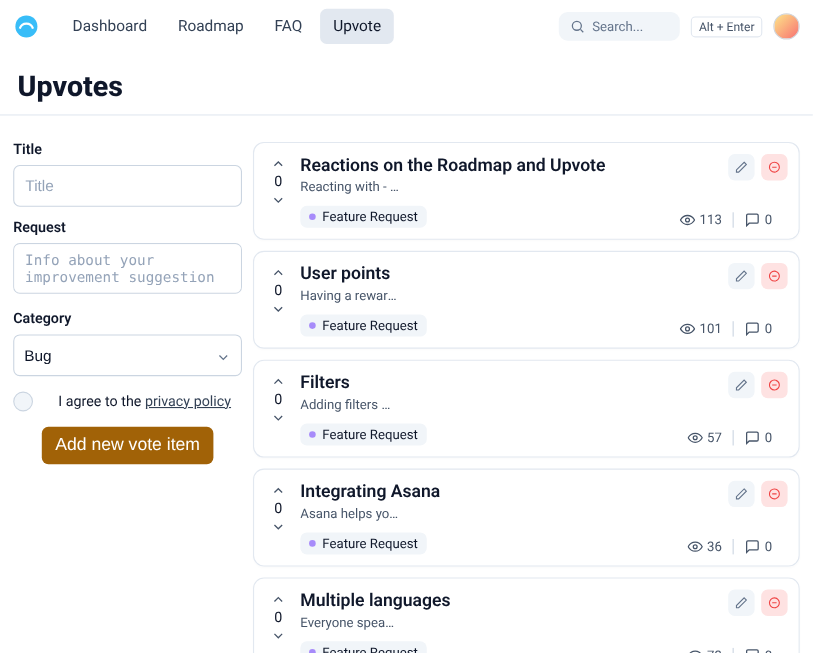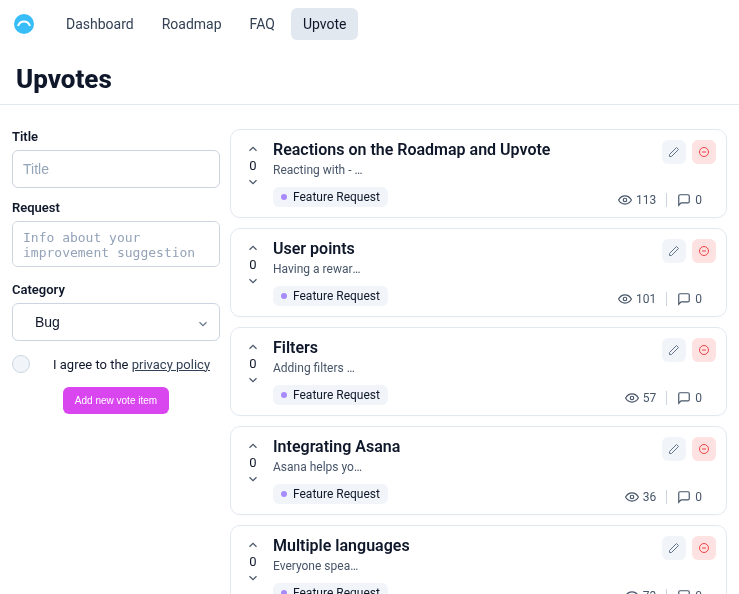--- a/index.html
+++ b/index.html
@@ -24,27 +24,27 @@
     .main { display: flex; gap: 10px; padding: 0 12px; }
     .sidebar { width: 208px; flex-shrink: 0; }
     .list { flex: 1; display: flex; flex-direction: column; gap: 10px; }
 
     
     .form-label { font-size: 13px; font-weight: 600; margin-bottom: 6px; display: block; color: #0f172a; }
     .text-input { width: 100%; padding: 10px 10px; border: 1px solid #cbd5e1; border-radius: 6px; font-size: 14px; color: #0f172a; margin-bottom: 12px; }
     .text-input::placeholder { color: #94a3b8; }
     .textarea { width: 100%; height: 46px; resize: none; padding: 8px 10px; border: 1px solid #cbd5e1; border-radius: 6px; font-size: 13px; margin-bottom: 12px; }
     .textarea::placeholder { color: #94a3b8; }
-    .select { width: 100%; padding: 10px 22px; border: 1px solid #cbd5e1; border-radius: 6px; font-size: 14px; color: #0f172a; margin-bottom: 14px; background: #fff; appearance: none; position: relative; }
+    .select { width: 100%; padding: 10px 9px; border: 1px solid #cbd5e1; border-radius: 6px; font-size: 14px; color: #0f172a; margin-bottom: 14px; background: #fff; appearance: none; position: relative; }
     .select-wrap { position: relative; }
     .select-chevron { position: absolute; right: 10px; top: 14px; pointer-events:none; color:#64748b; }
     .checkbox-row { display: flex; align-items: center; gap: 23px; margin-bottom: 14px; font-size: 13px; }
     .checkbox { width: 18px; height: 18px; border-radius: 10px; border:1px solid #cbd5e1; background: #f1f5f9; cursor:pointer; }
     .policy-link { color: #334155; text-decoration: underline; cursor:pointer; }
-    .submit-btn { display:block; margin: 0 auto; background: #d946ef; color: #fff; border: none; padding: 8px 12px; border-radius: 6px; font-size: 10px; cursor:pointer; }
+    .submit-btn { display:block; margin: 0 auto; background: #a16207; color: #fff; border: none; padding: 8px 12px; border-radius: 6px; font-size: 16px; cursor:pointer; }
 
     
     .card { border: 1px solid #e2e8f0; border-radius: 10px; padding: 10px 12px; display: flex; gap: 10px; position: relative; box-shadow: 0 1px 2px rgba(0,0,0,0.02); }
     .vote-col { display: flex; flex-direction: column; align-items: center; width: 20px; padding-top: 2px; }
     .vote-arrow { cursor:pointer; color: #475569; }
     .vote-count { font-size: 13px; color: #0f172a; padding: 2px 0; }
     .card-body { flex: 1; min-width: 0; }
     .card-title { font-size: 16px; font-weight: 600; color: #0f172a; margin-bottom: 4px; cursor:pointer; }
     .card-desc { font-size: 12px; color: #475569; white-space: nowrap; overflow: hidden; text-overflow: ellipsis; margin-bottom: 10px; max-width: 90px; }
     .tag { display: inline-flex; align-items: center; gap: 6px; font-size: 12px; color: #0f172a; background: #f1f5f9; border-radius: 6px; padding: 3px 8px; }
@@ -66,20 +66,31 @@
         <circle cx="12" cy="12" r="10" fill="#38bdf8"></circle>
         <path d="M6 14 C8 8 16 8 18 14" stroke="#fff" stroke-width="2" fill="none"></path>
       </svg>
   </div>
   <div class="nav">
     <div class="nav-item">Dashboard</div>
     <div class="nav-item">Roadmap</div>
     <div class="nav-item">FAQ</div>
     <div class="nav-item active">Upvote</div>
   </div>
+  <div class="header-right">
+    <div class="search-box">
+      <svg width="14" height="14" viewBox="0 0 24 24" fill="none" stroke="#64748b" stroke-width="2">
+          <circle cx="11" cy="11" r="7"></circle>
+          <line x1="21" y1="21" x2="16.65" y2="16.65"></line>
+        </svg>
+      <span style="flex:1">Search...</span>
+    </div>
+    <span class="kbd-hint">Alt + Enter</span>
+    <div class="avatar"></div>
+  </div>
 </div>
 
 <div class="page-title">Upvotes</div>
 <div class="hr"></div>
 
 <div class="main">
 
   <div class="sidebar">
     <label class="form-label">Title</label>
     <input class="text-input" placeholder="Title" style="">

